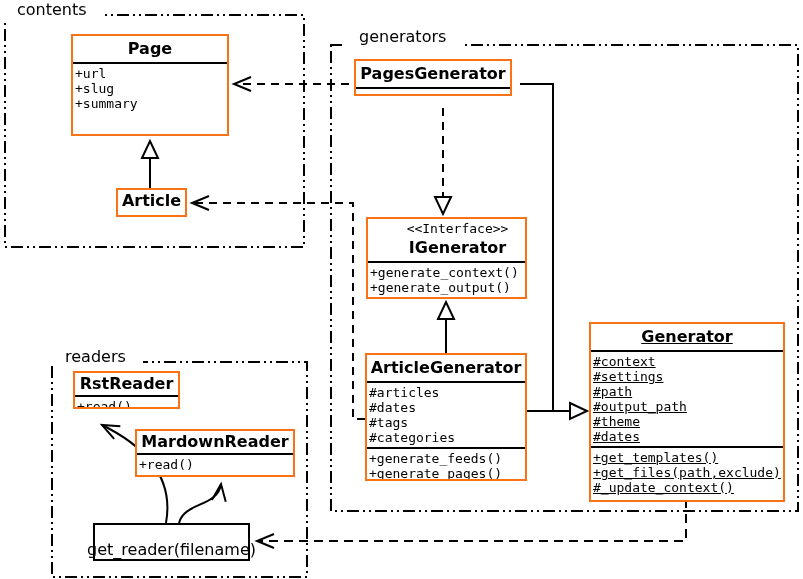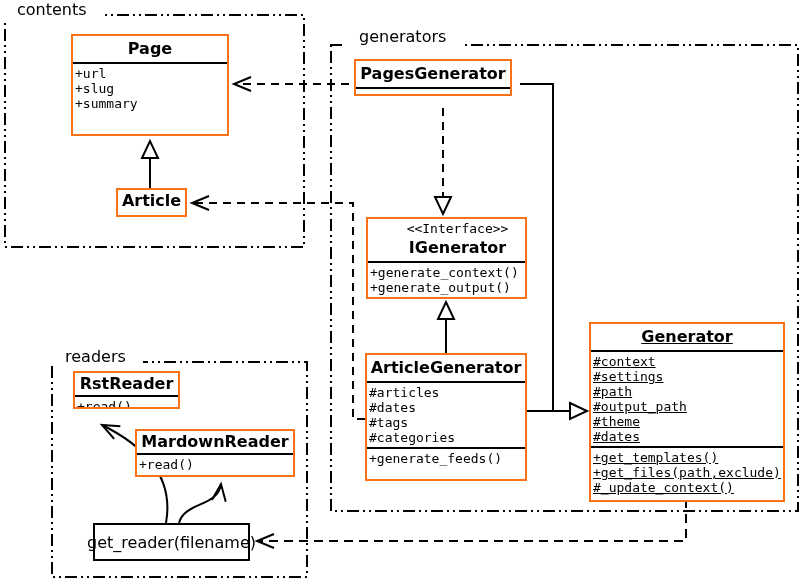--- a/index.html
+++ b/index.html
@@ -50,21 +50,21 @@
   }
   .mono-row{
     font:13px/15px "DejaVu Sans Mono",monospace;
     white-space:pre;
   }
   .plain-box{
     position:absolute;z-index:1;
     background:#ffffff;
     border:2px solid #000000;
     box-sizing:border-box;
-    display:flex;align-items:center;justify-content:center;
+    display:flex;align-items:flex-end;justify-content:center;
     font:16px "DejaVu Sans",sans-serif;
     white-space:nowrap;
   }
 </style>
 </head>
 <body>
 
 <div id="canvas">
 
   <svg id="wires" width="803" height="579" viewBox="0 0 803 579">
@@ -149,20 +149,21 @@
   <div class="uml-class" style="left:365px;top:353px;width:162px;height:128px;">
     <div class="uml-title">ArticleGenerator</div>
     <div class="uml-sec">
       <div class="mono-row">#articles</div>
       <div class="mono-row">#dates</div>
       <div class="mono-row">#tags</div>
       <div class="mono-row">#categories</div>
     </div>
     <div class="uml-sec">
       <div class="mono-row">+generate_feeds()</div>
+      <div class="mono-row">+generate_pages()</div>
     </div>
   </div>
 
   <div class="uml-class" style="left:589px;top:322px;width:196px;height:180px;text-decoration:underline;">
     <div class="uml-title">Generator</div>
     <div class="uml-sec">
       <div class="mono-row">#context</div>
       <div class="mono-row">#settings</div>
       <div class="mono-row">#path</div>
       <div class="mono-row">#output_path</div>

